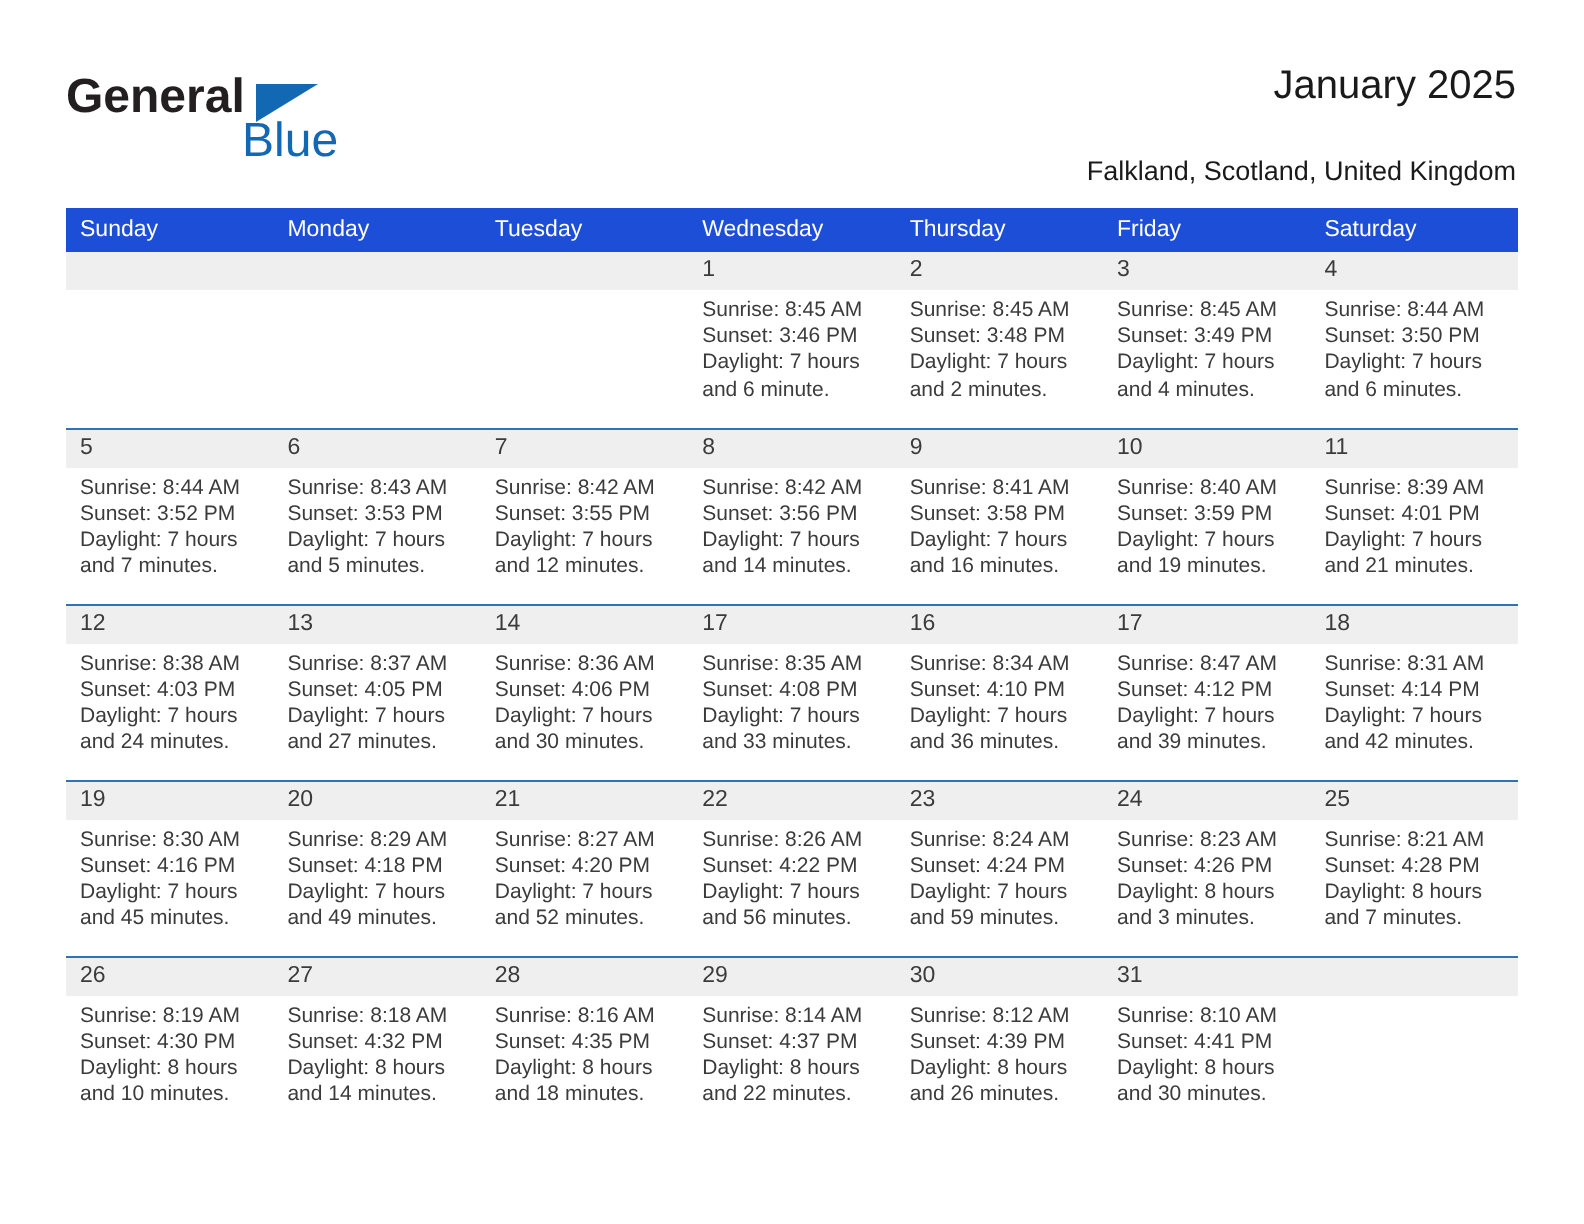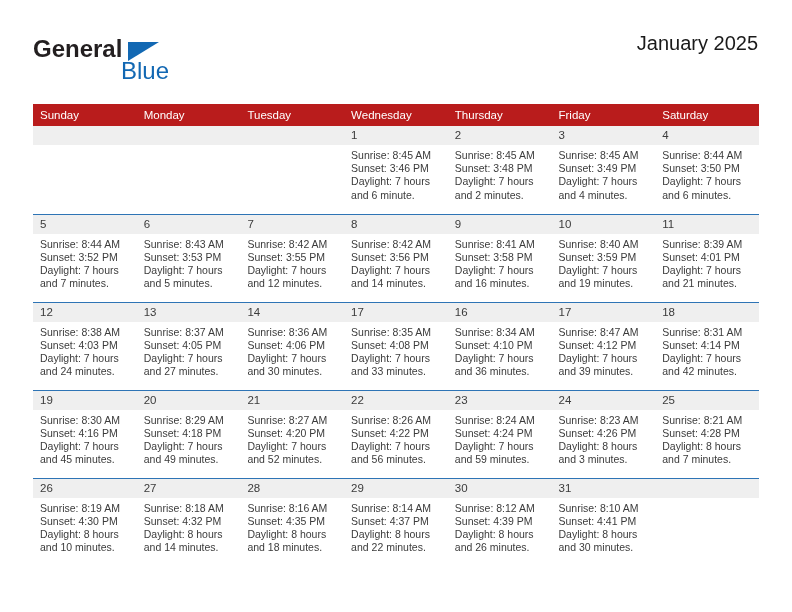--- a/index.html
+++ b/index.html
@@ -48,21 +48,21 @@
   }
 
   
   .cal {
     position: absolute; left: 33px; top: 104px;
     width: 726px;
     border-collapse: collapse;
     table-layout: fixed;
   }
   .cal th {
-    background: #b91c1c;
+    background: #1d4ed8;
     color: #ffffff;
     font-size: 11.5px;
     font-weight: normal;
     text-align: left;
     padding: 5px 0 5px 7px;
     height: 22px;
     border: none;
   }
   .cal td {
     vertical-align: top;
@@ -94,20 +94,21 @@
 
 <div class="page">
 
   <div class="top">
     <div class="logo">
       <span class="logo-general">General</span>
       <span class="logo-tri"></span>
       <span class="logo-blue">Blue</span>
     </div>
     <div class="title">January 2025</div>
+    <div class="subtitle">Falkland, Scotland, United Kingdom</div>
   </div>
 
   <table class="cal">
     <thead>
       <tr>
         <th>Sunday</th>
         <th>Monday</th>
         <th>Tuesday</th>
         <th>Wednesday</th>
         <th>Thursday</th>

